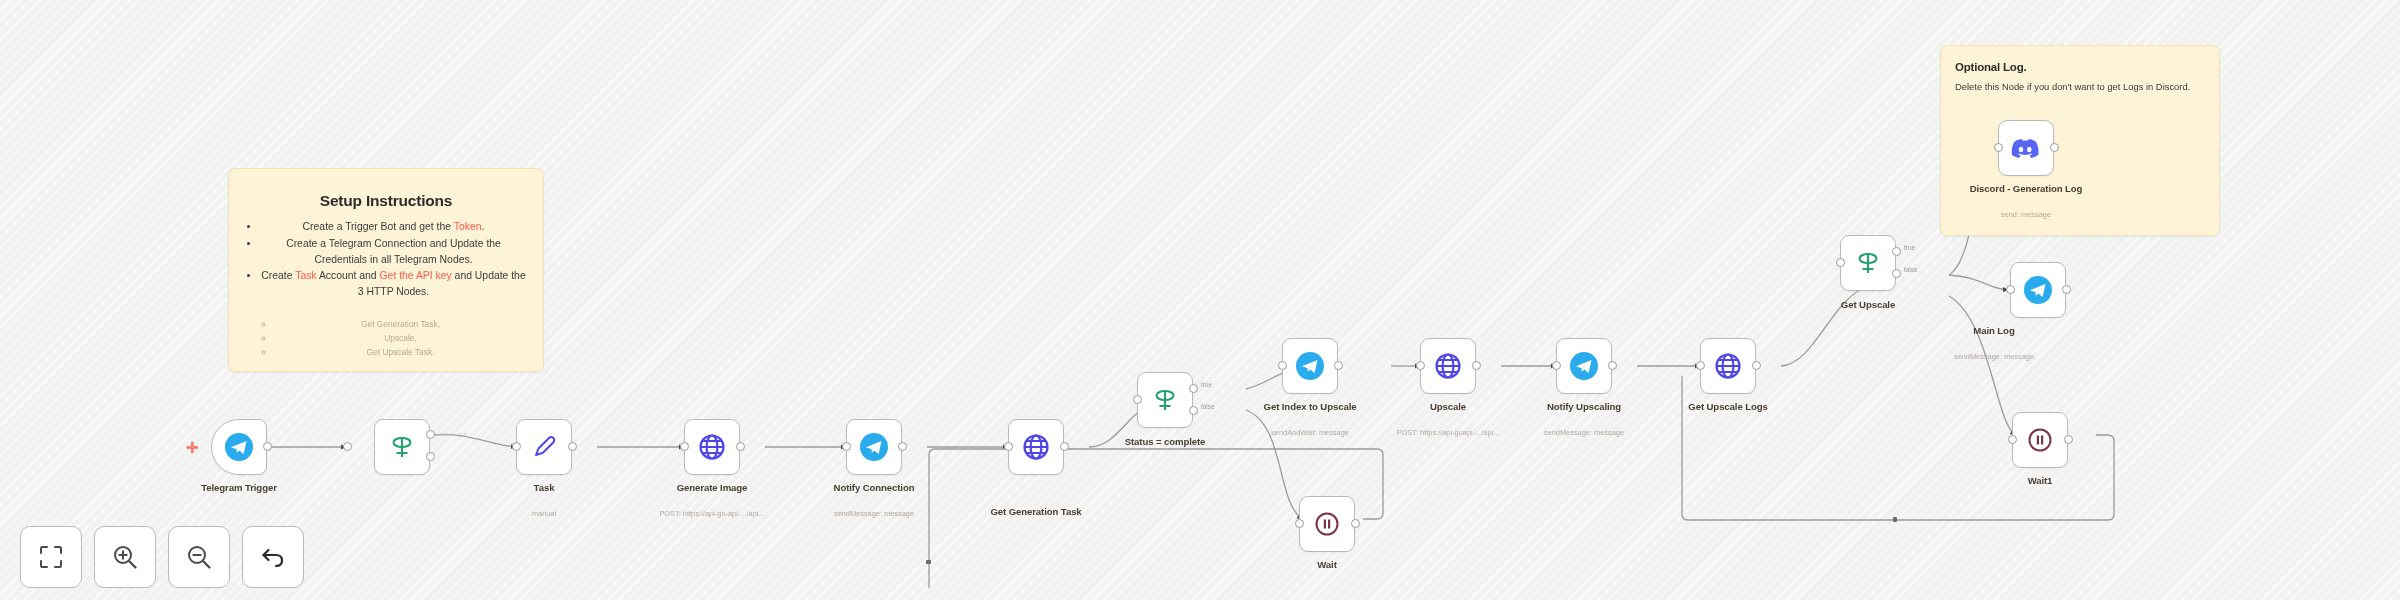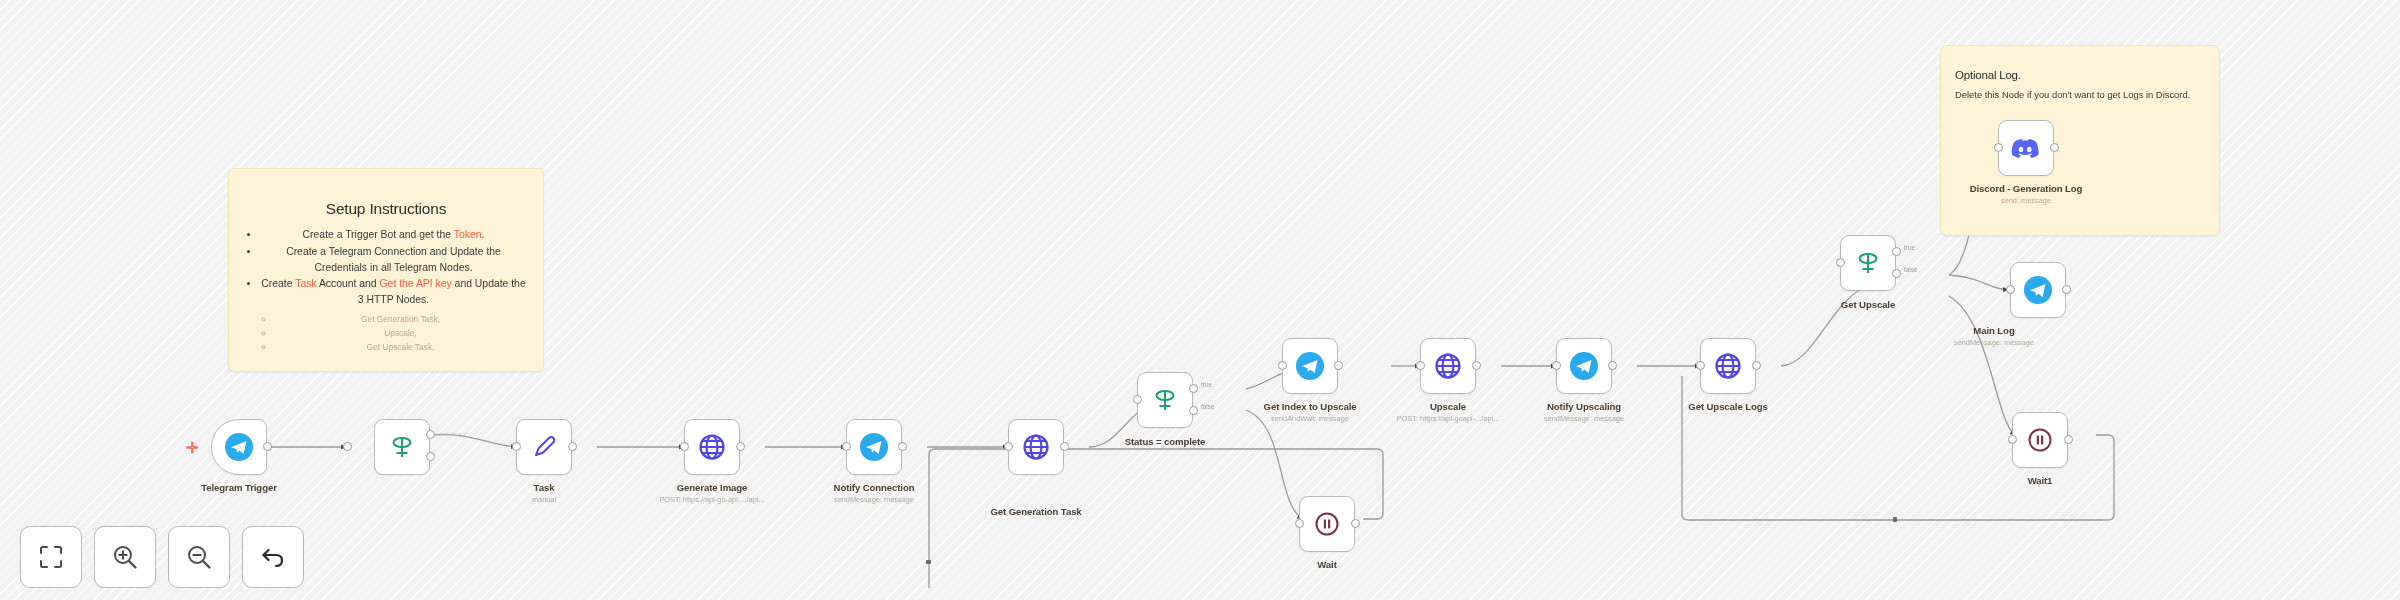--- a/index.html
+++ b/index.html
@@ -24,33 +24,33 @@
 
   
   .sticky{
     position:absolute;
     background:#fdf3d7;
     border:1px solid #f3e4b4;
     border-radius:7px;
     box-shadow:0 1px 2px rgba(0,0,0,.06);
   }
   .sticky h3{
-    margin:11px 0 9px 0;
+    margin:3px 0 9px 0;
     font-size:15.5px;
-    font-weight:normal;
+    font-weight:bold;
     color:#2d2d2d;
     letter-spacing:-.2px;
   }
   .sticky ul{
     margin:0;padding-left:15px;
     font-size:10.4px;line-height:1.52;color:#3b3b3b;
   }
   .sticky ul li{margin-bottom:1px;}
   .sticky ul ul{
-    margin-top:5px;padding-left:14px;
+    margin-top:18px;padding-left:14px;
     list-style:circle;
     font-size:8.4px;
     color:#b9a98c;
   }
   .sticky ul ul li{margin-bottom:1px;}
   .hl{color:#ff5a43;}
   .sticky p.note{
     margin:0;font-size:9.4px;line-height:1.45;color:#3b3b3b;
   }
 
@@ -76,21 +76,21 @@
     left:50%;
     transform:translateX(-50%);
     pointer-events:none;
   }
   .label .t{
     font-size:9.6px;font-weight:bold;color:#4b4033;
     white-space:nowrap;overflow:hidden;text-overflow:ellipsis;
     letter-spacing:-.1px;
   }
   .label .s{
-    font-size:7.4px;color:#b0a99e;margin-top:2px;
+    font-size:7.4px;color:#b0a99e;margin-top:16px;
     white-space:nowrap;overflow:hidden;text-overflow:ellipsis;
   }
   
   .port{
     position:absolute;
     width:9px;height:9px;border-radius:50%;
     background:#fff;border:1.4px solid #9a9a9a;
     box-sizing:border-box;
     z-index:6;
   }

